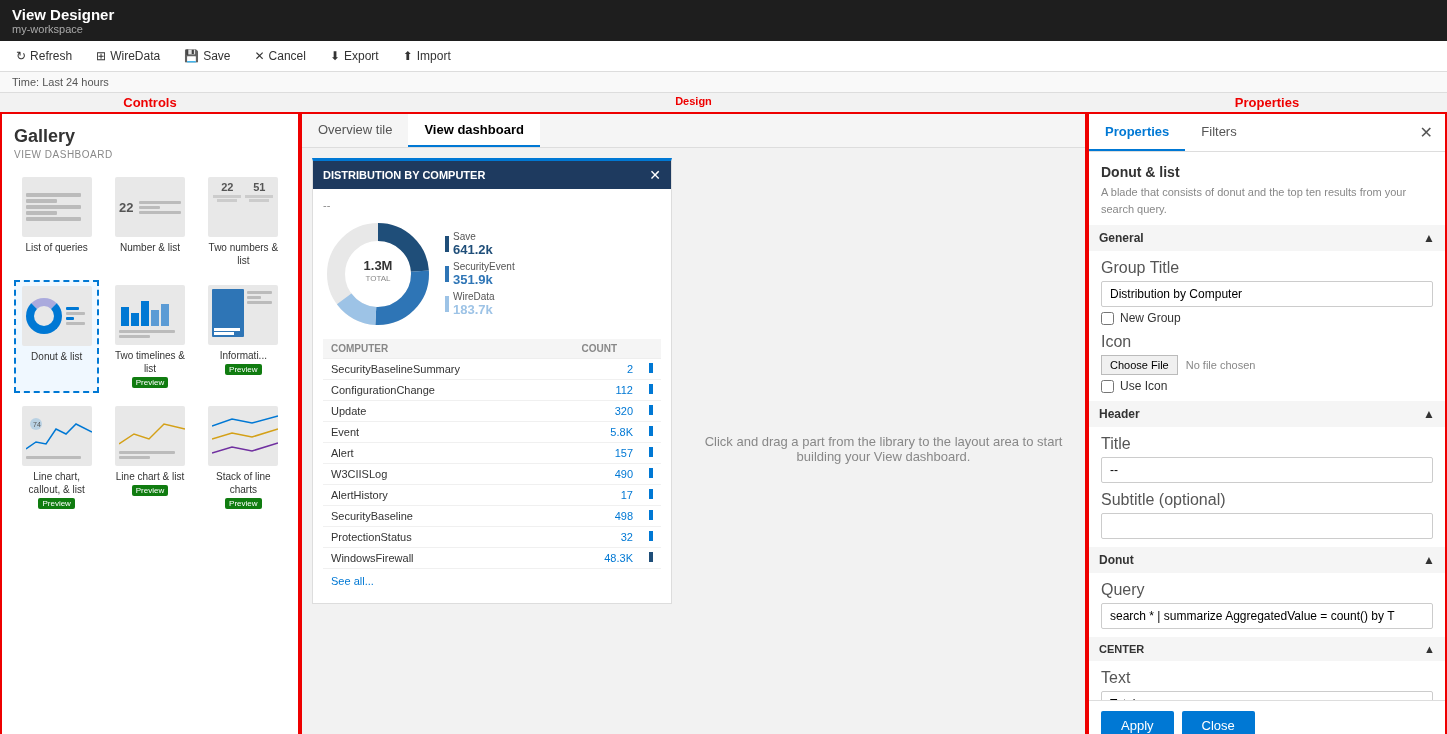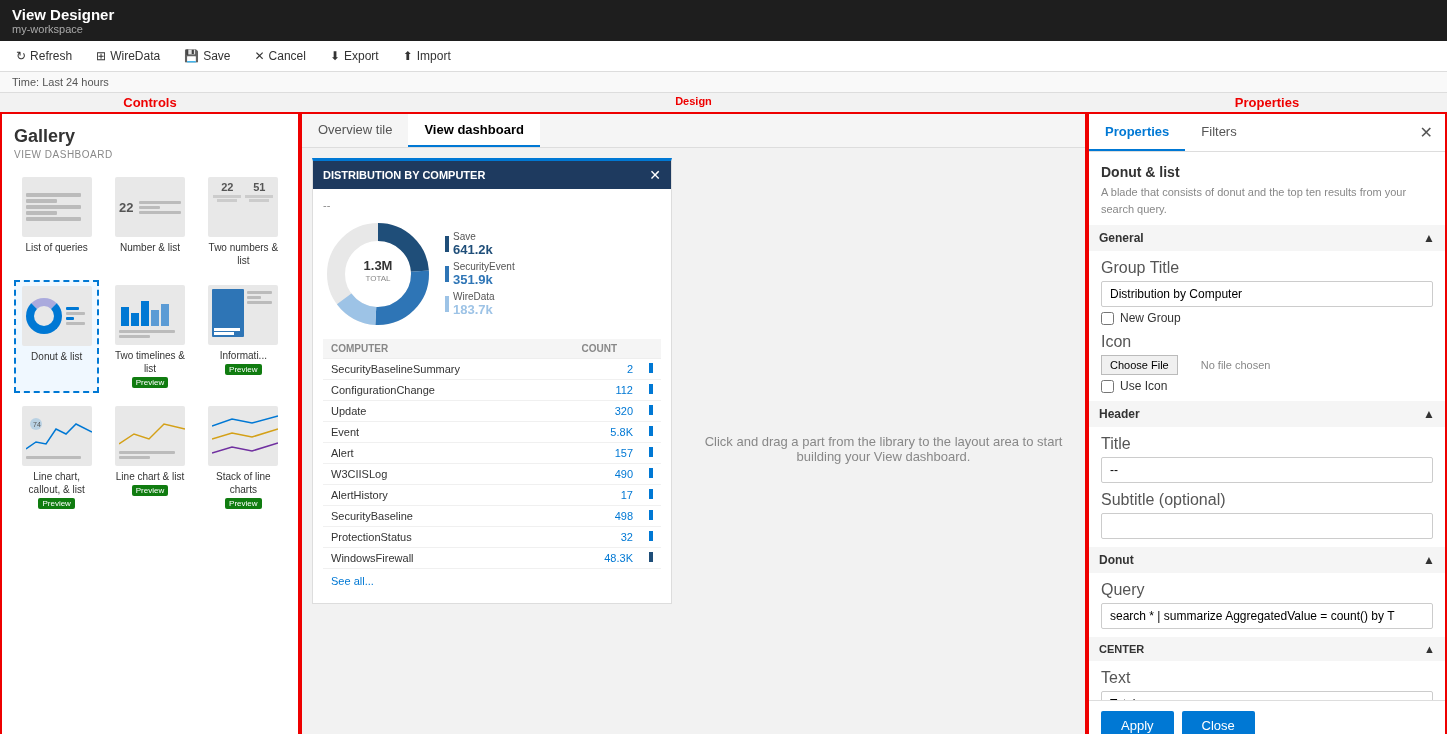--- a/index.html
+++ b/index.html
@@ -89,21 +89,21 @@
     .prop-body { padding: 12px; }
     .prop-section-title { font-size: 14px; font-weight: 600; margin-bottom: 4px; }
     .prop-desc { font-size: 11px; color: #888; line-height: 1.5; }
     
     .prop-group { background: #f5f5f5; padding: 6px 10px; font-size: 12px; font-weight: 600; margin: 8px -12px 8px; display: flex; justify-content: space-between; }
     .prop-label { font-size: 16px; color: #555; margin-bottom: 4px; margin-top: 8px; }
     .prop-input { width: 100%; border: 1px solid #ccc; padding: 5px 8px; font-size: 12px; border-radius: 2px; }
     .prop-checkbox { display: flex; align-items: center; gap: 6px; margin: 4px 0; }
     .prop-checkbox input { margin: 0; }
     
-    .file-input-row { display: flex; align-items: center; gap: 23px; }
+    .file-input-row { display: flex; align-items: center; gap: 8px; }
     .choose-file-btn { background: #f0f0f0; border: 1px solid #bbb; padding: 3px 8px; font-size: 11px; cursor: pointer; }
     .no-file { font-size: 11px; color: #888; }
     
     .prop-footer { display: flex; gap: 8px; padding: 10px 12px; border-top: 1px solid #ddd; background: #fff; position: sticky; bottom: 0; }
     .btn-apply { background: #0078d4; color: #fff; border: none; padding: 7px 20px; font-size: 13px; cursor: pointer; border-radius: 2px; }
     .btn-close { background: #0078d4; color: #fff; border: none; padding: 7px 20px; font-size: 13px; cursor: pointer; border-radius: 2px; }
 
     
     .label-row { display: flex; background: transparent; }
     .label-controls { width: 300px; text-align: center; color: #e00; font-size: 13px; font-weight: 600; padding: 2px 4px; }

